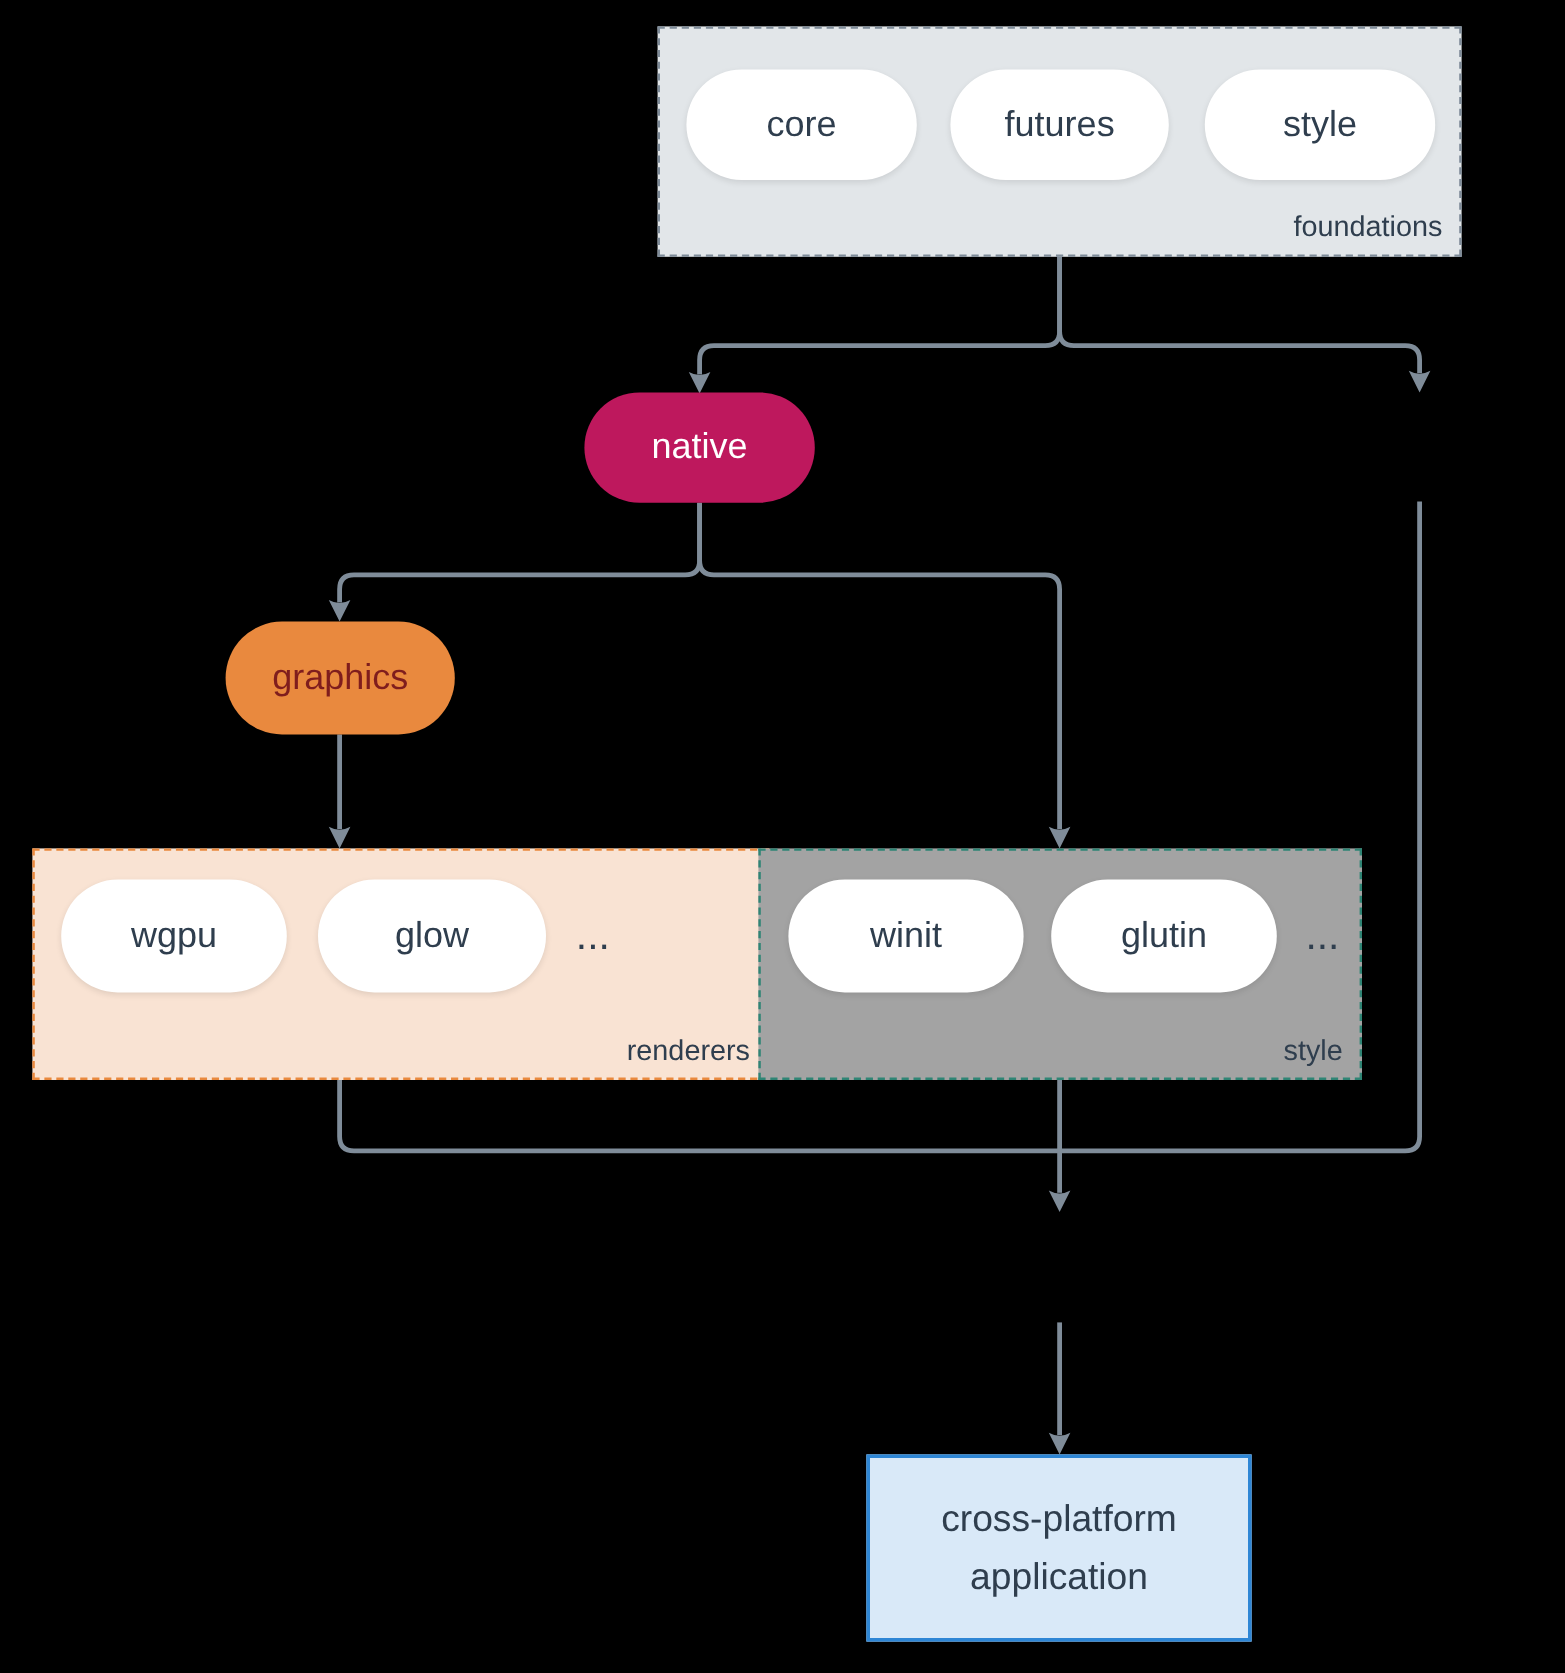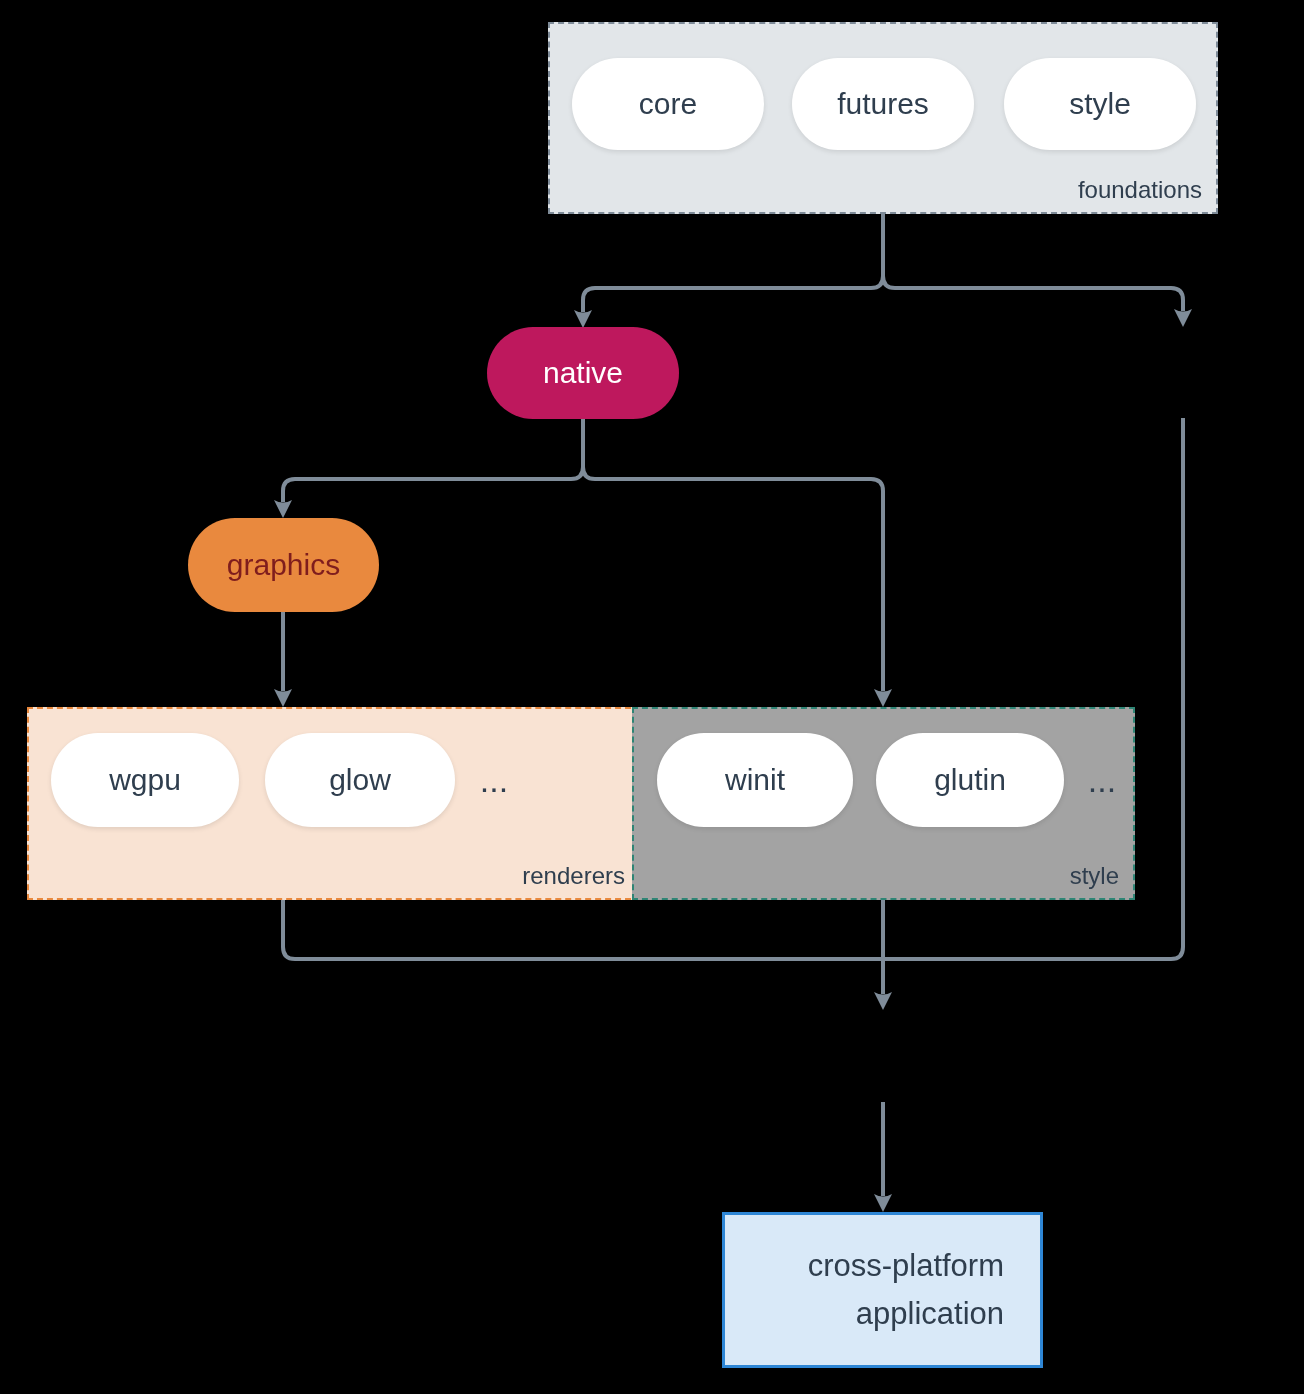--- a/index.html
+++ b/index.html
@@ -55,21 +55,21 @@
   .app-box {
     position: absolute;
     z-index: 3;
     left: 722px; top: 1212px; width: 321px; height: 156px;
     box-sizing: border-box;
     background: #d9e9f8;
     border: 3px solid #2e86d5;
     display: flex;
     align-items: center;
     justify-content: center;
-    text-align: right;
+    text-align: center;
     font-size: 31px;
     line-height: 1.55;
     color: #2f3e4e;
     padding: 0 36px;
   }
 </style>
 </head>
 <body>
 
 <div class="canvas">

